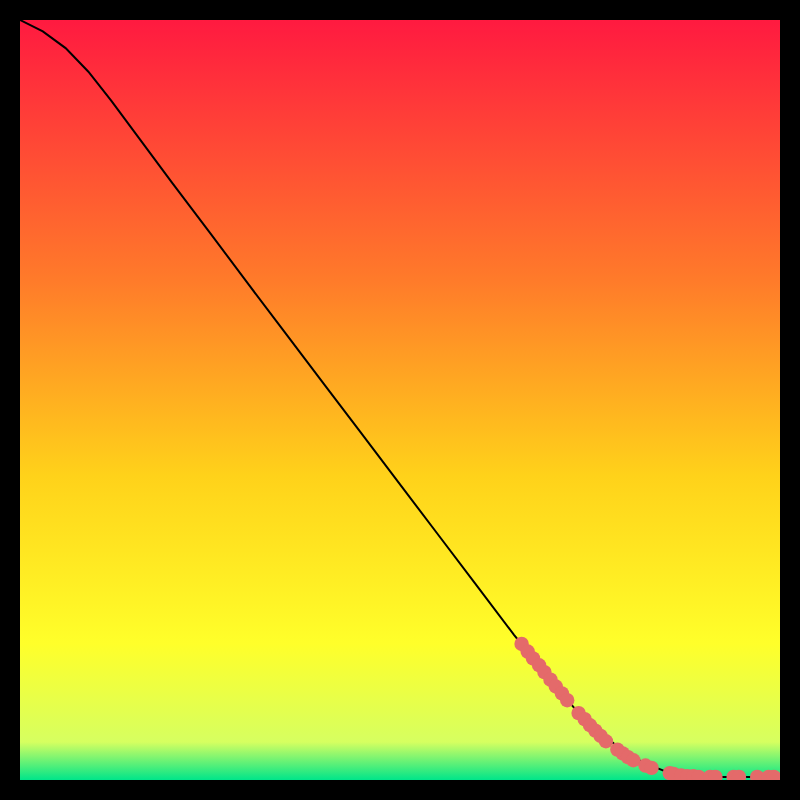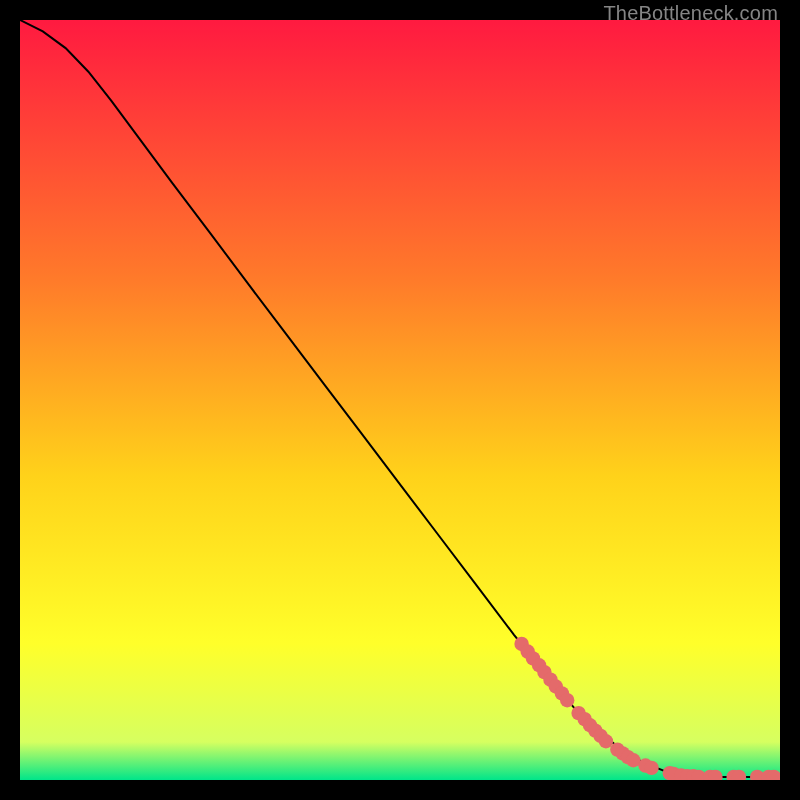--- a/index.html
+++ b/index.html
@@ -15,21 +15,20 @@
     font-weight: 500;
     color: #858585;
     letter-spacing: 0.2px;
   }
   svg { display: block; }
 </style>
 </head>
 <body>
 <div class="wrap">
 
-<div class="attrib">TheBottleneck.com</div>
 
 <svg class="plot" width="760" height="760" viewBox="0 0 760 760">
   <defs>
     <linearGradient id="bgGrad" x1="0" y1="0" x2="0" y2="1">
       <stop offset="0%" stop-color="#ff1a40"></stop>
       <stop offset="34%" stop-color="#ff7a2a"></stop>
       <stop offset="60%" stop-color="#ffd21a"></stop>
       <stop offset="82%" stop-color="#ffff2a"></stop>
       <stop offset="95%" stop-color="#d6ff60"></stop>
       <stop offset="100%" stop-color="#00e58a"></stop>

